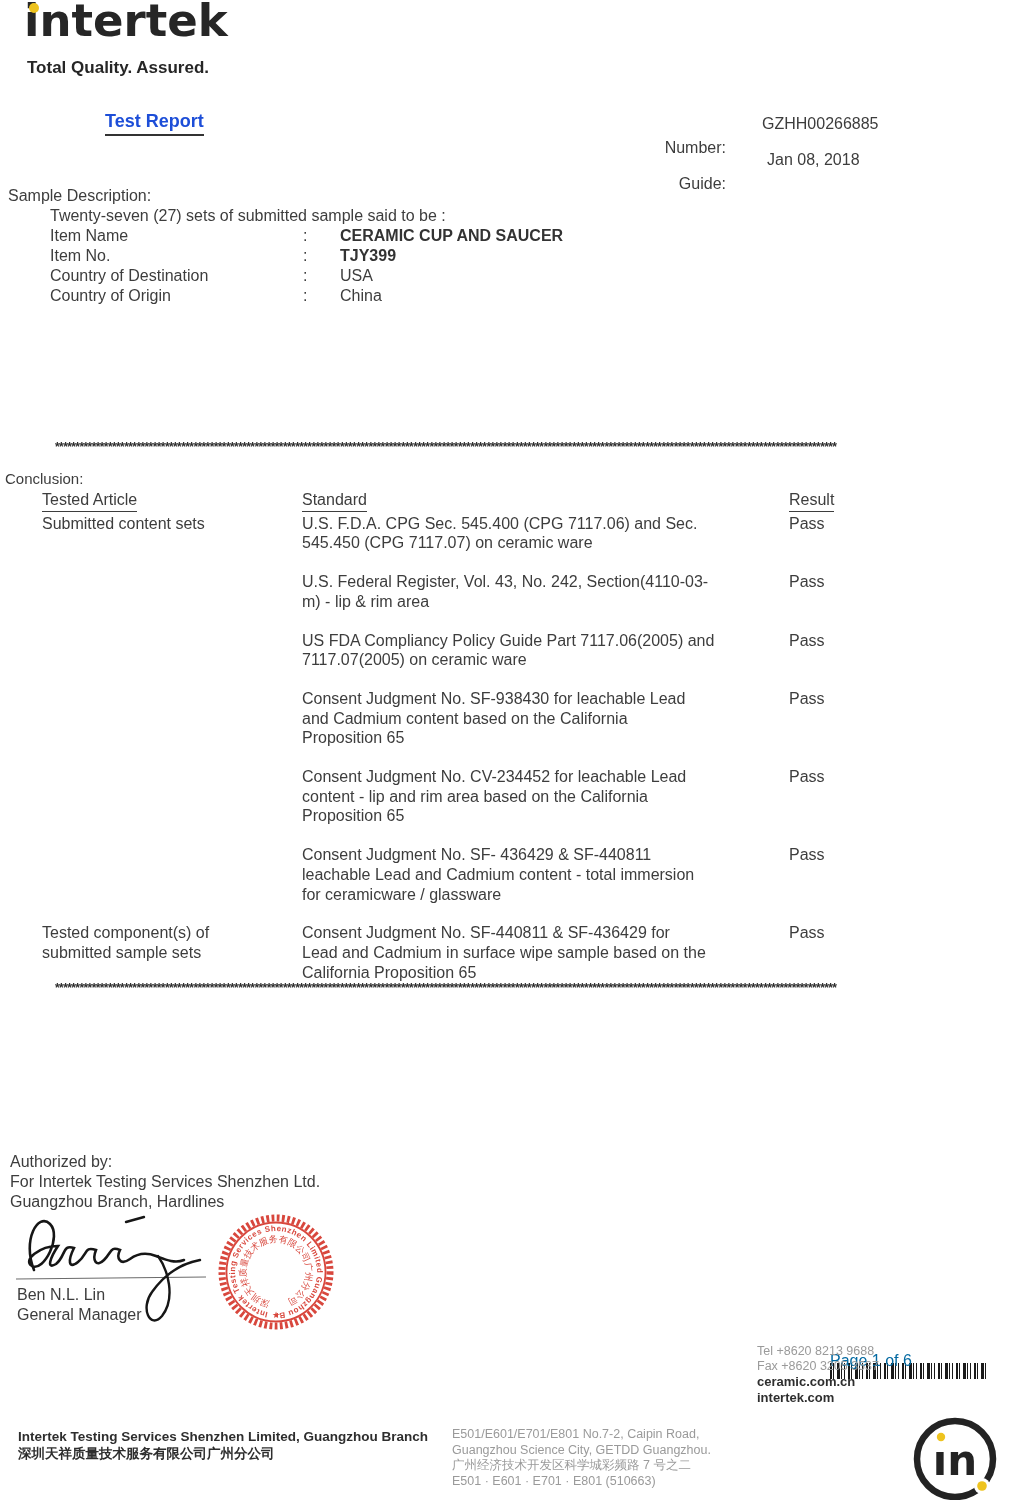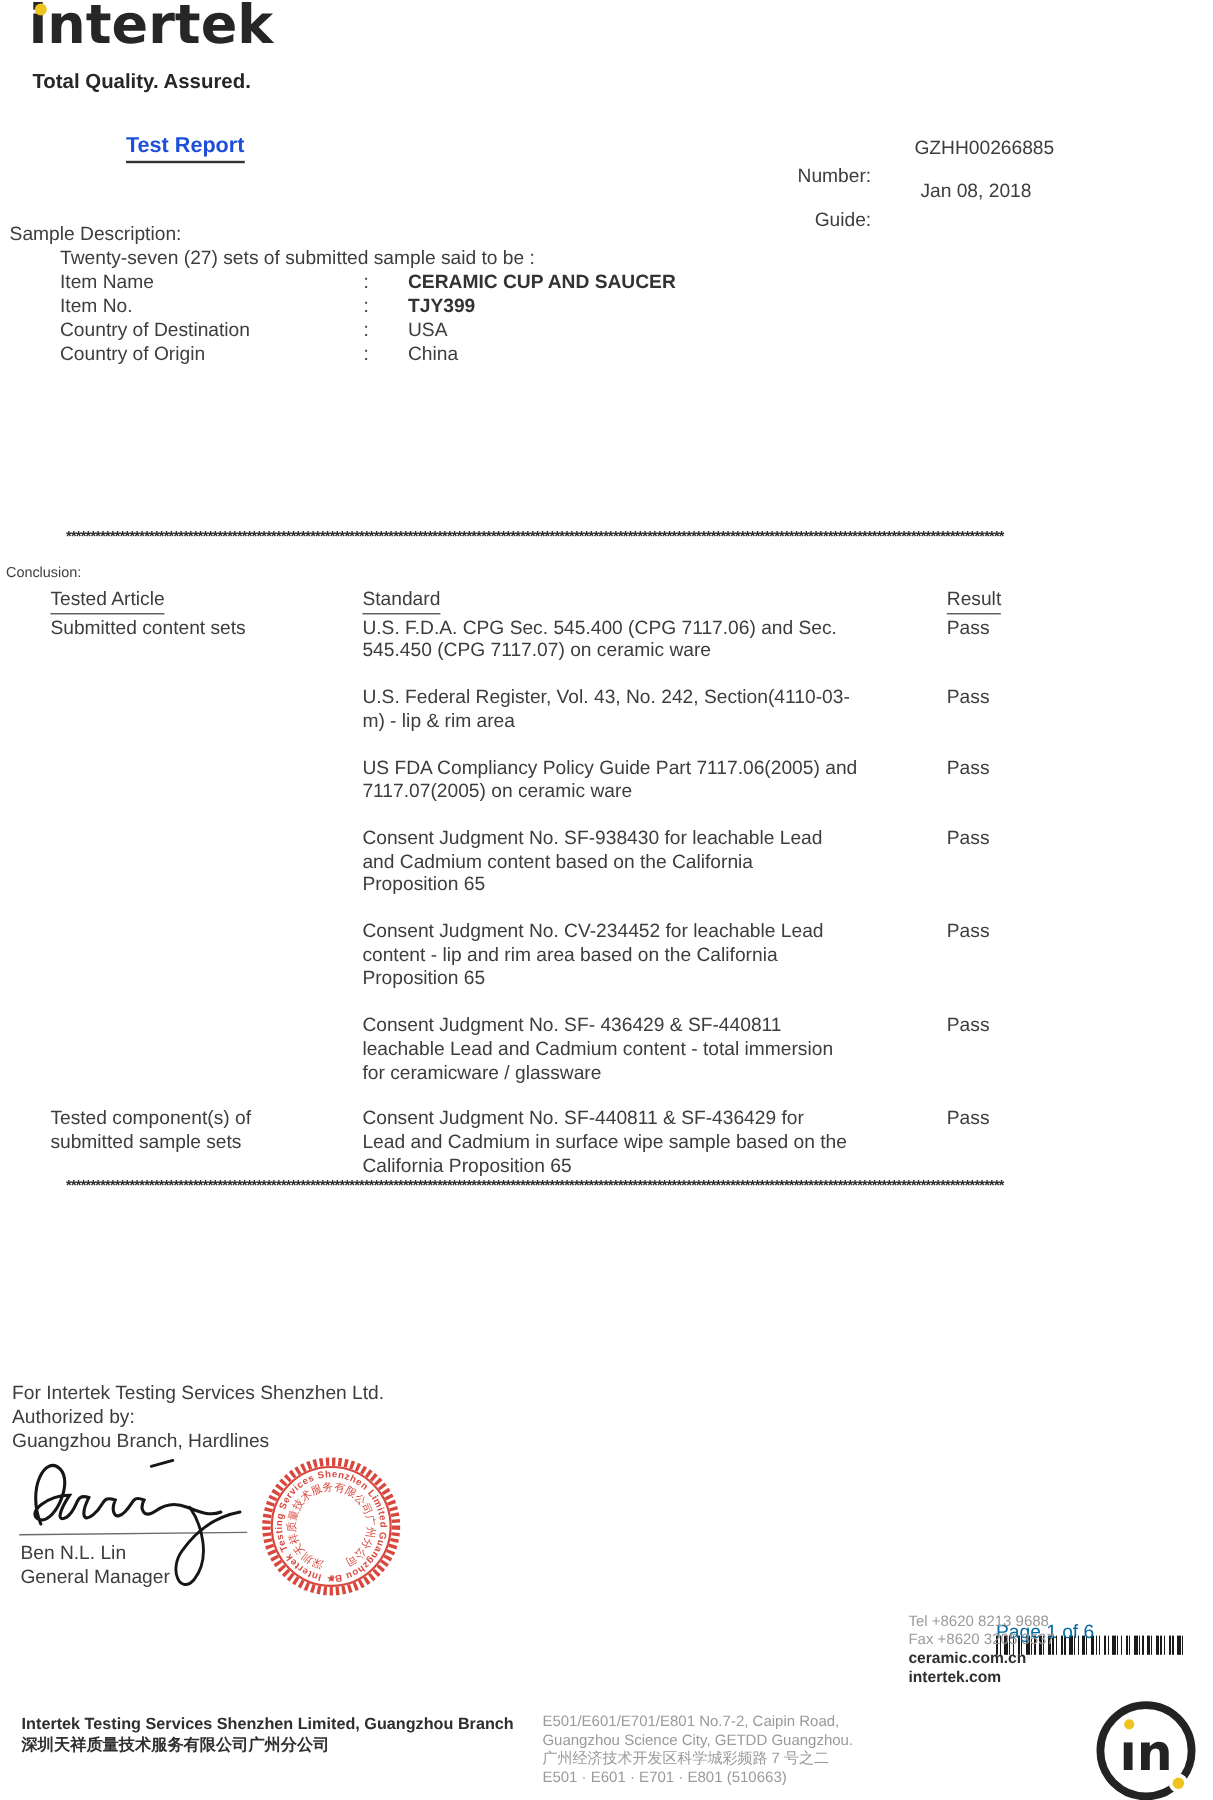--- a/index.html
+++ b/index.html
@@ -31,21 +31,21 @@
   .sample-value{left:340px;font-size:16px;}
   .v-bold{font-weight:bold;color:#333;}
   .srow0{top:227px;} .srow1{top:247px;} .srow2{top:267px;} .srow3{top:287px;}
 
   
   .sep{left:55px;width:920px;height:14px;overflow:hidden;white-space:nowrap;
     font-size:12px;font-weight:bold;letter-spacing:-0.6px;color:#2c2c2c;}
   #sep-top{top:440px;} #sep-bottom{top:981px;}
 
   
-  #conclusion-heading{left:5px;top:470px;font-size:12px;}
+  #conclusion-heading{left:5px;top:470px;font-size:15px;}
   #conclusion-table{left:42px;top:490px;width:940px;font-size:16px;line-height:19.7px;}
   .trow{display:grid;grid-template-columns:260px 487px 1fr;margin-bottom:19px;}
   .thead{margin-bottom:2px;}
   .thead .u{display:inline-block;border-bottom:1.5px solid #3d3d3d;padding-bottom:1px;}
   .c-article{white-space:pre-line;padding-right:50px;}
   .c-standard{white-space:pre-line;padding-right:20px;}
   .c-result{white-space:pre-line;}
 
   
   #auth{left:10px;top:1152px;font-size:16px;line-height:20px;}
@@ -158,22 +158,22 @@
     <div class="c-standard">Consent Judgment No. SF-440811 &amp; SF-436429 for
 Lead and Cadmium in surface wipe sample based on the
 California Proposition 65</div>
     <div class="c-result">Pass</div>
   </div>
 </div>
 
 <div class="abs sep" id="sep-bottom">************************************************************************************************************************************************************************************************</div>
 
 <div class="abs" id="auth">
+  <div>Authorized by:</div>
   <div>For Intertek Testing Services Shenzhen Ltd.</div>
-  <div>Authorized by:</div>
   <div>Guangzhou Branch, Hardlines</div>
 </div>
 
 <svg class="abs" id="signature-svg" width="215" height="128" viewBox="0 0 215 128">
   <line x1="6" y1="73" x2="196" y2="71" stroke="#6b6b6b" stroke-width="1.2"></line>
   <path d="M24,64 C12,34 28,6 40,18 C52,30 34,66 22,60 C12,54 30,40 48,40
            C40,52 36,64 46,58 C56,50 52,38 64,42 C58,54 58,64 68,56
            C78,48 74,40 86,44 C82,54 86,62 94,54 C102,46 100,40 110,44
            C106,52 110,60 120,53 C128,47 136,46 146,50 C154,53 164,58 174,54" fill="none" stroke="#161616" stroke-width="2.6" stroke-linecap="round"></path>
   <path d="M148,50 C158,64 166,92 152,110 C140,124 130,102 142,86 C152,72 168,58 190,54" fill="none" stroke="#161616" stroke-width="2.4" stroke-linecap="round"></path>

